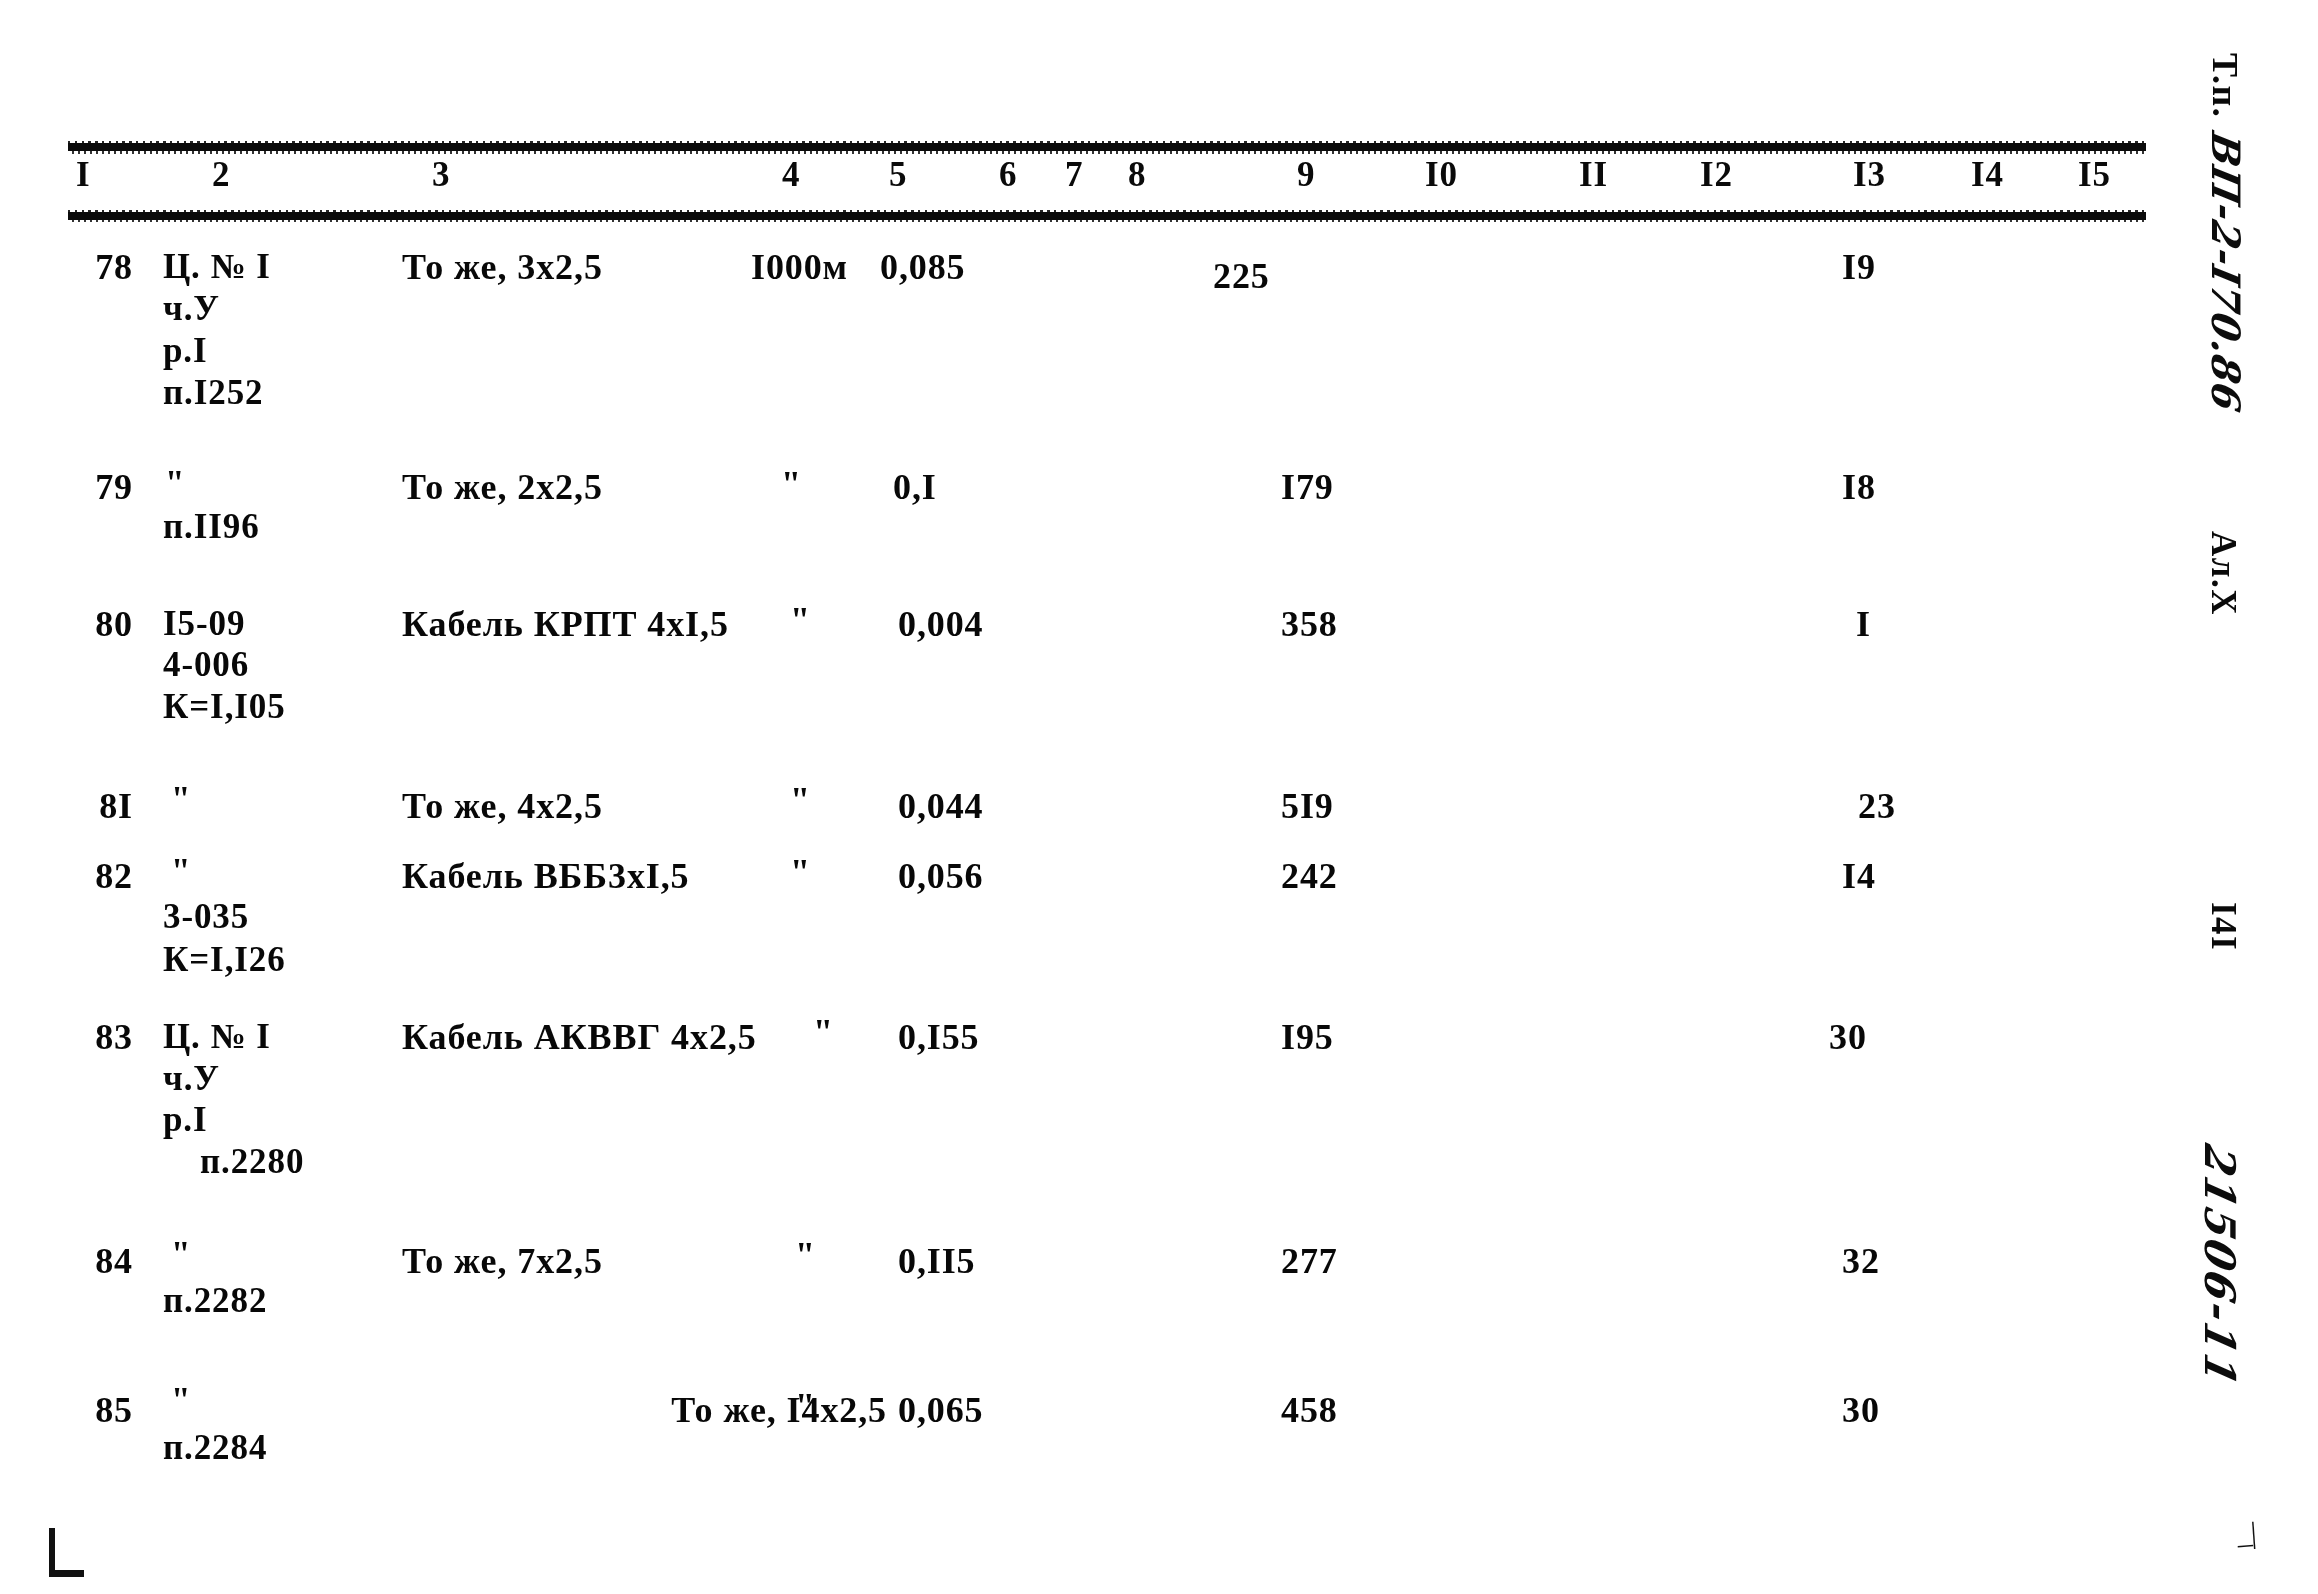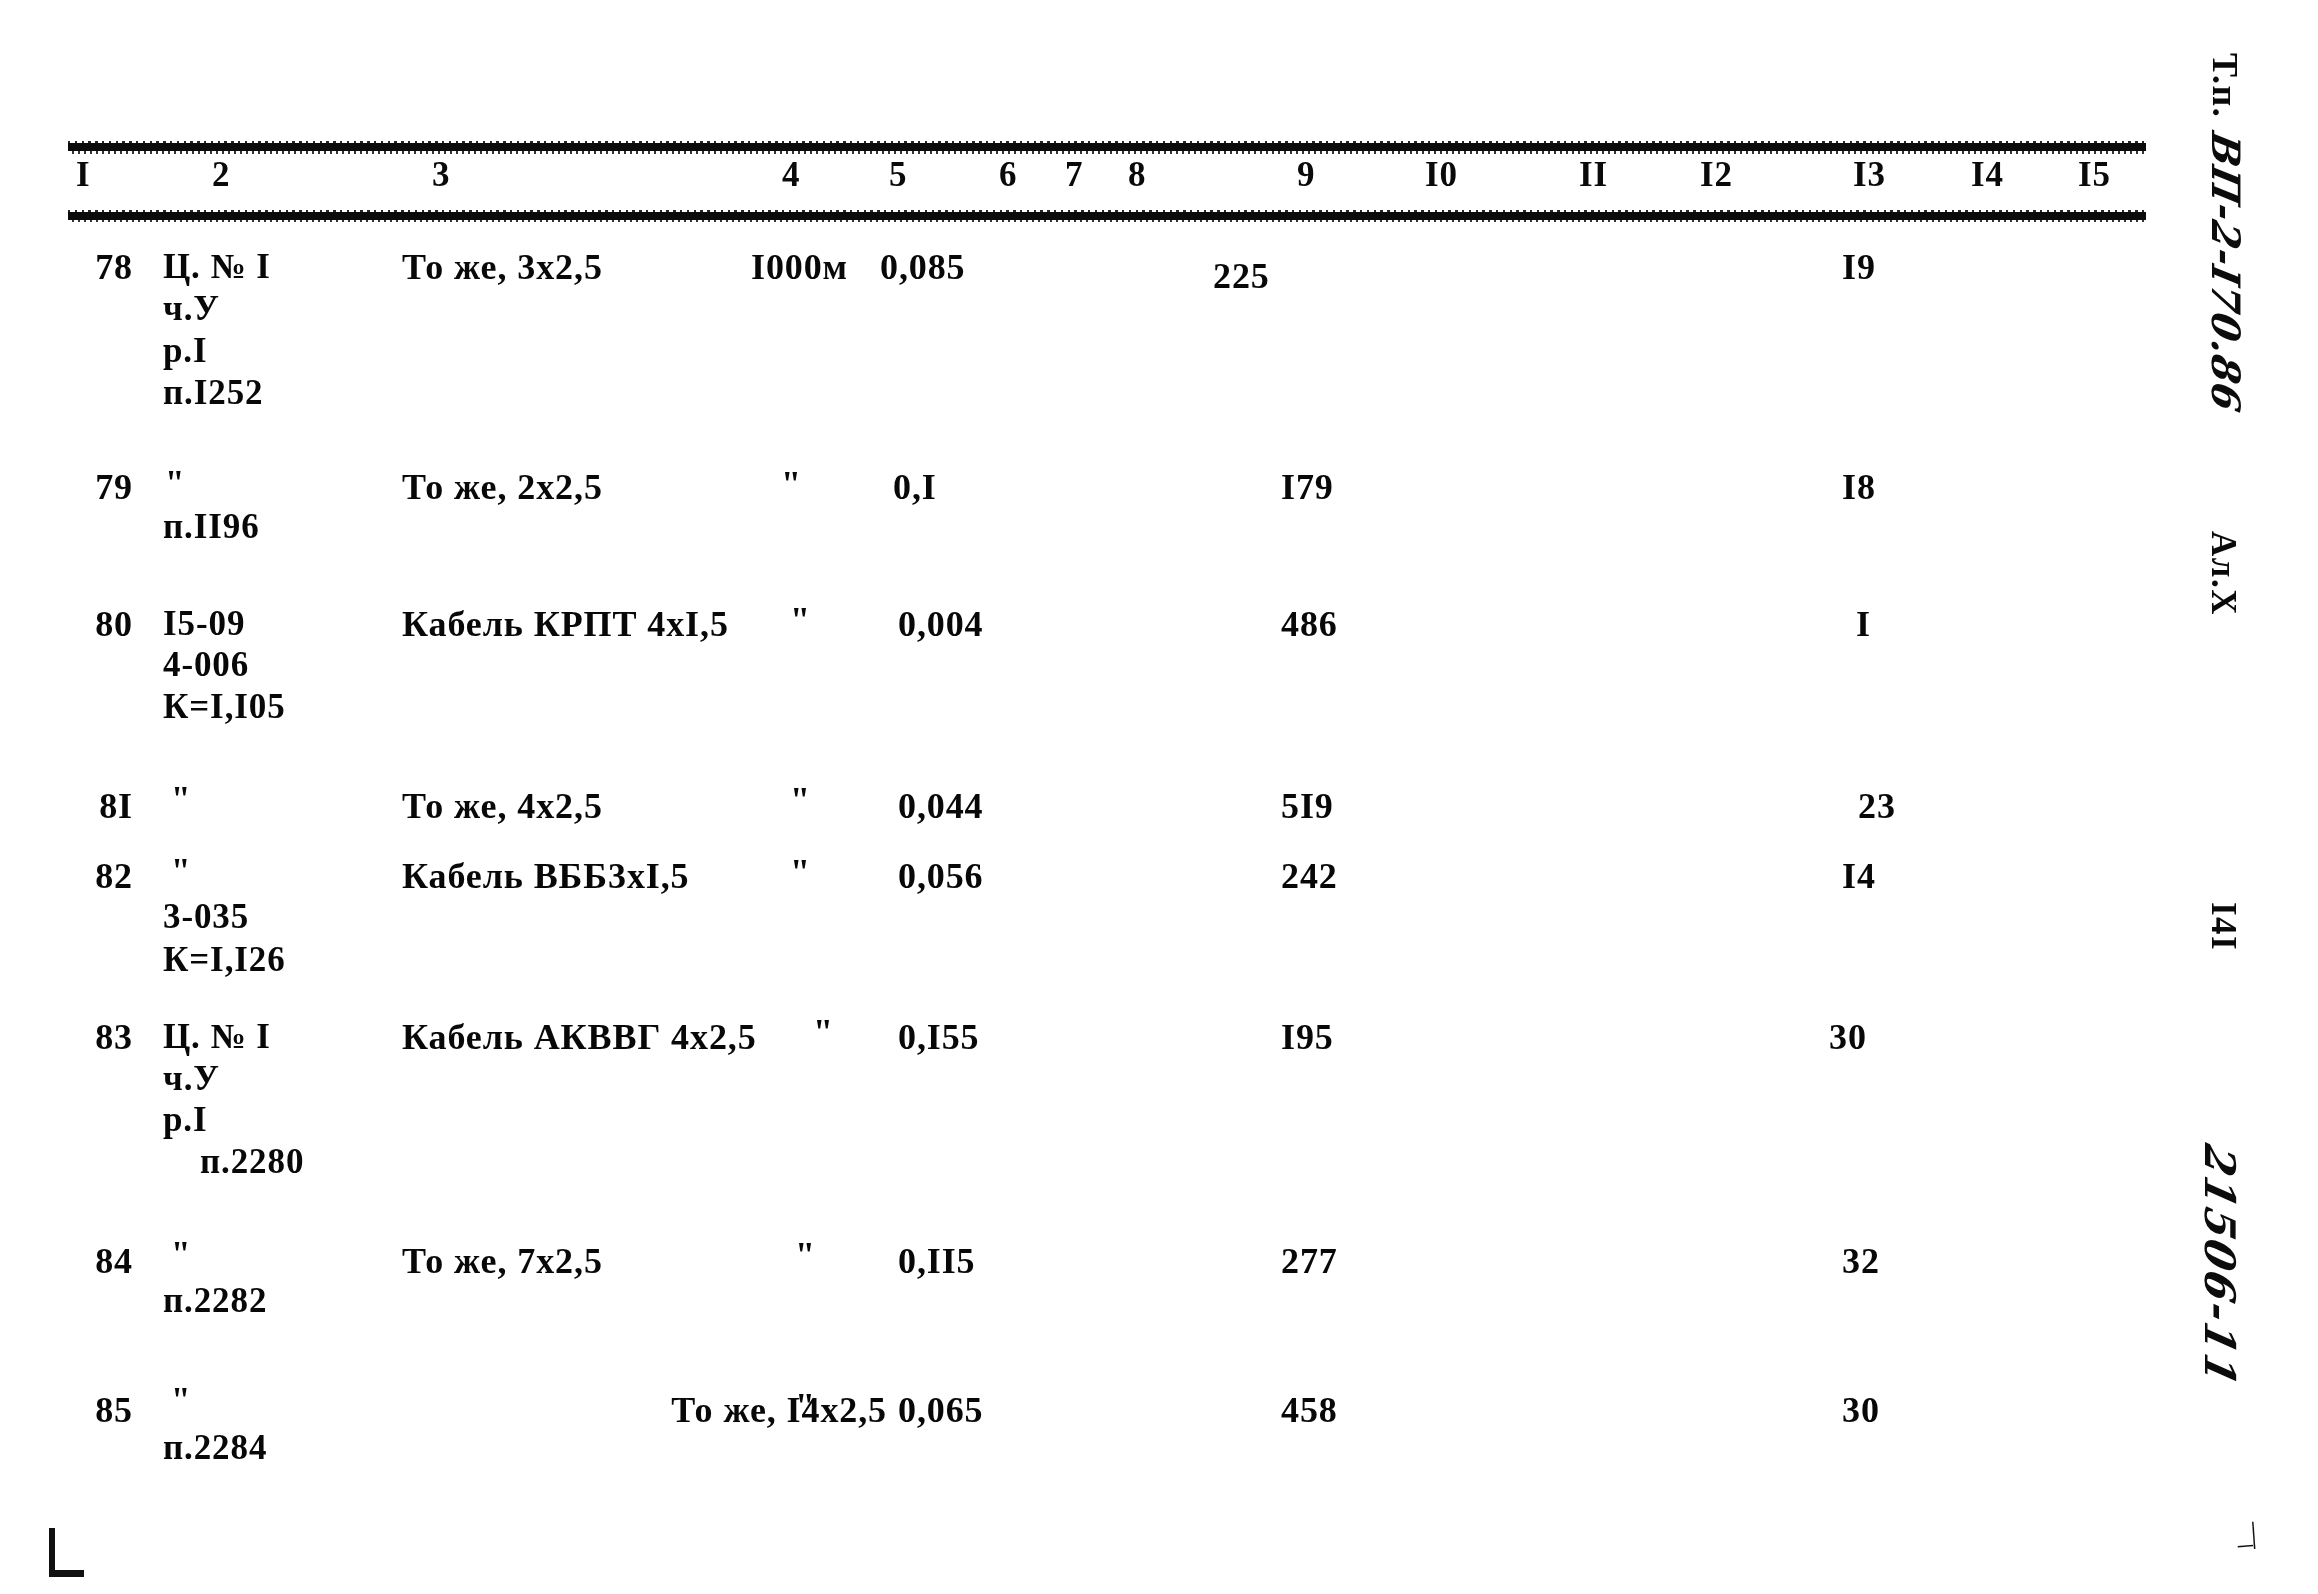--- a/index.html
+++ b/index.html
@@ -225,21 +225,21 @@
   <div class="cell c-mass" style="left:1281px; top:466px;">I79</div>
   <div class="cell c-col13" style="left:1842px; top:466px;">I8</div>
 
   <div class="cell c-pos" style="left:72px;  top:603px;">80</div>
   <div class="cell c-code small-stack" style="left:163px; top:603px;">I5-09</div>
   <div class="cell c-code small-stack" style="left:163px; top:644px;">4-006</div>
   <div class="cell c-code small-stack" style="left:163px; top:686px;">К=I,I05</div>
   <div class="cell c-name" style="left:364px;  top:603px;">Кабель КРПТ 4хI,5</div>
   <div class="cell c-unit" style="left:790px; top:599px;">"</div>
   <div class="cell c-qty" style="left:898px; top:603px;">0,004</div>
-  <div class="cell c-mass" style="left:1281px; top:603px;">486</div>
+  <div class="cell c-mass" style="left:1281px; top:603px;">358</div>
   <div class="cell c-col13" style="left:1856px; top:603px;">I</div>
 
   <div class="cell c-pos" style="left:72px;  top:785px;">8I</div>
   <div class="cell c-code small-stack" style="left:171px; top:779px;">"</div>
   <div class="cell c-name" style="left:364px;  top:785px;">То же, 4х2,5</div>
   <div class="cell c-unit" style="left:790px; top:779px;">"</div>
   <div class="cell c-qty" style="left:898px; top:785px;">0,044</div>
   <div class="cell c-mass" style="left:1281px; top:785px;">5I9</div>
   <div class="cell c-col13" style="left:1842px; top:785px;margin-left:16px;">23</div>
 

